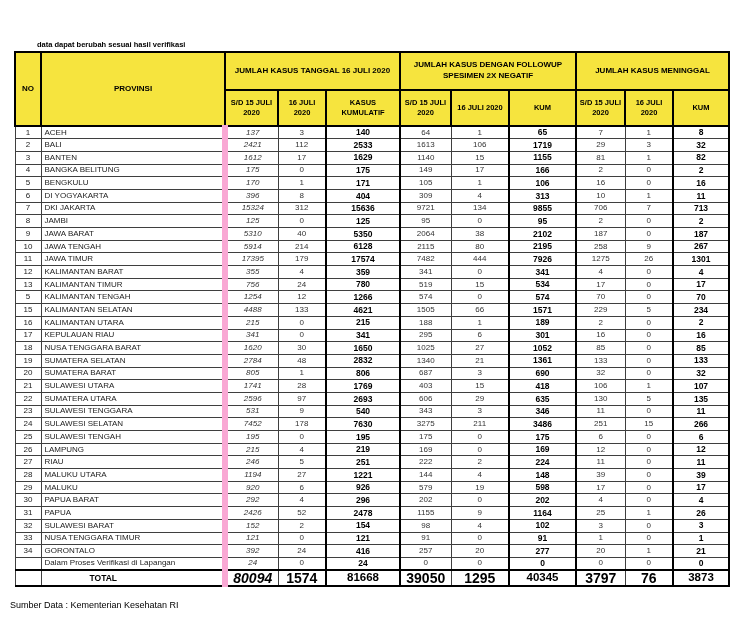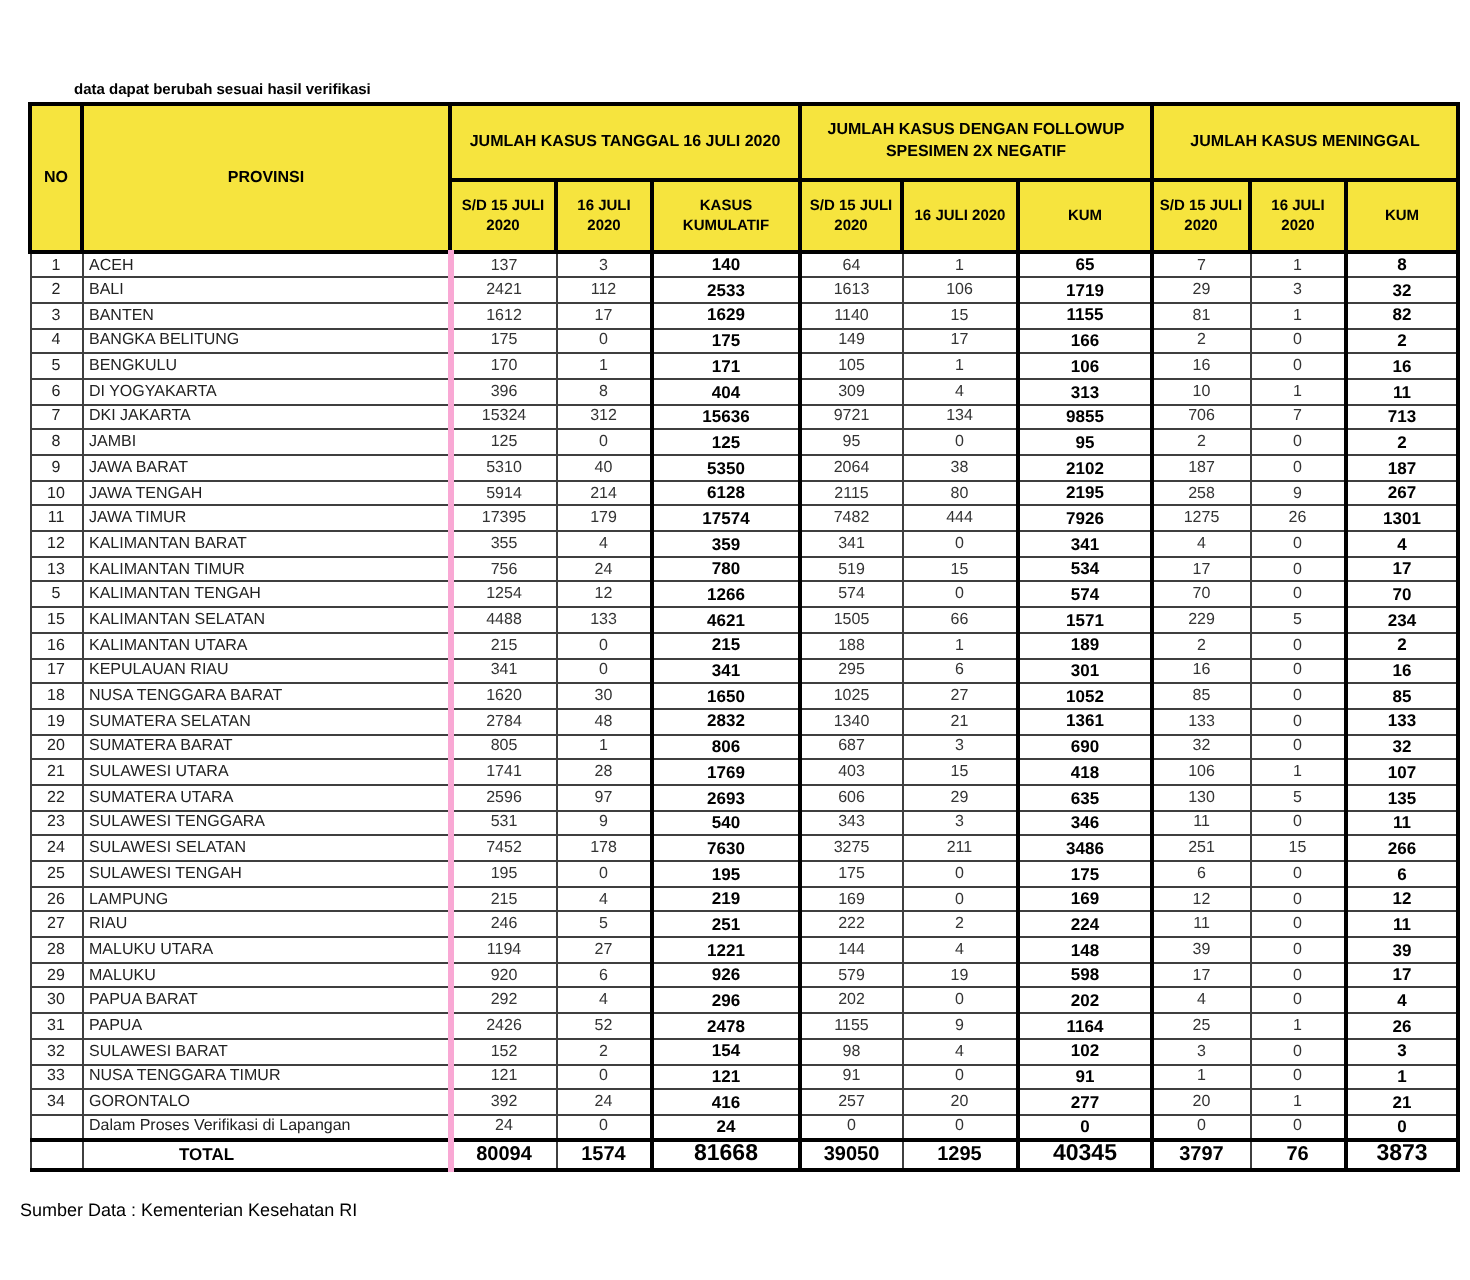--- a/index.html
+++ b/index.html
@@ -31,29 +31,29 @@
   .th-kk{padding:0 10px;margin-top:20px;}
   td{
     border:1px solid #3f3f3f;
     padding:0 2px;text-align:center;vertical-align:middle;
     font-size:8px;color:#333;line-height:1;
     overflow:hidden;white-space:nowrap;
   }
   tbody tr{height:12.7px;}
   td.c-no{color:#222;}
   td.c-prov{text-align:left;padding-left:3px;color:#222;}
-  td.sep-l{border-left:3px solid #f9a8d4;}
+  td.sep-l{border-left:6px solid #f9a8d4;font-style:italic;}
   td.c-kum{
     border-left:2px solid #000;border-right:2px solid #000;
     font-weight:bold;color:#000;font-size:8.5px;
   }
   tr.total-row{height:15px;}
   tr.total-row td{
     border-top:2px solid #000;border-bottom:2px solid #000;
-    font-weight:bold;color:#000;font-size:10px;
+    font-weight:bold;color:#000;font-size:14px;
   }
   tr.total-row td.c-prov{font-size:8.5px;padding-left:48px;}
   tr.total-row td.c-kum{font-size:11.5px;}
   .source{
     position:absolute;top:600px;left:10px;font-size:9px;font-weight:normal;
   }
 </style>
 </head>
 <body>
 

